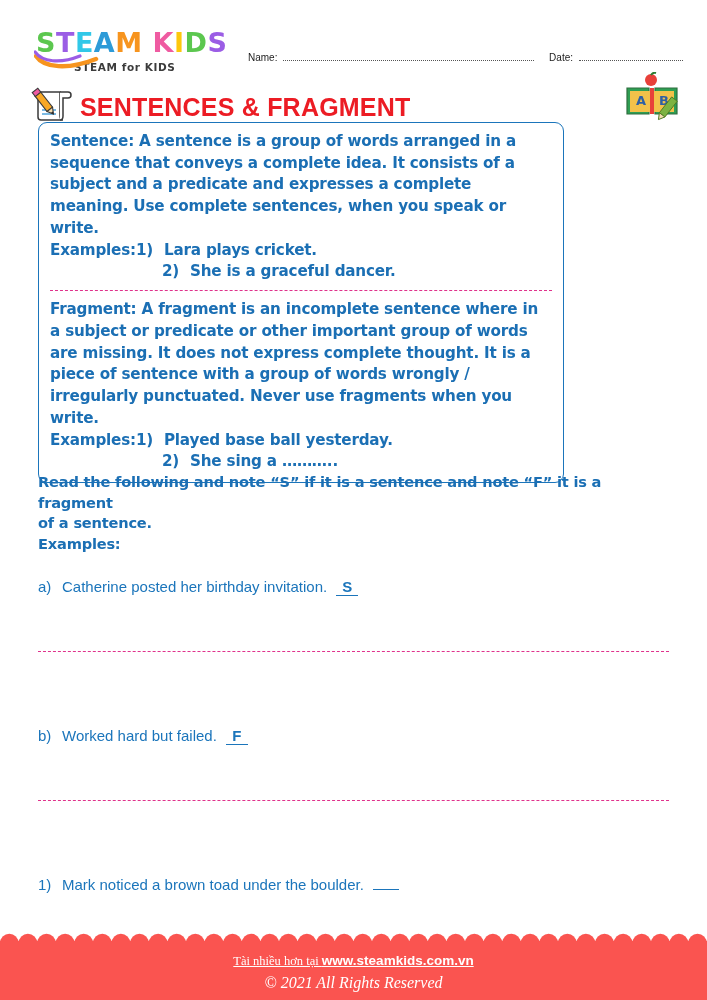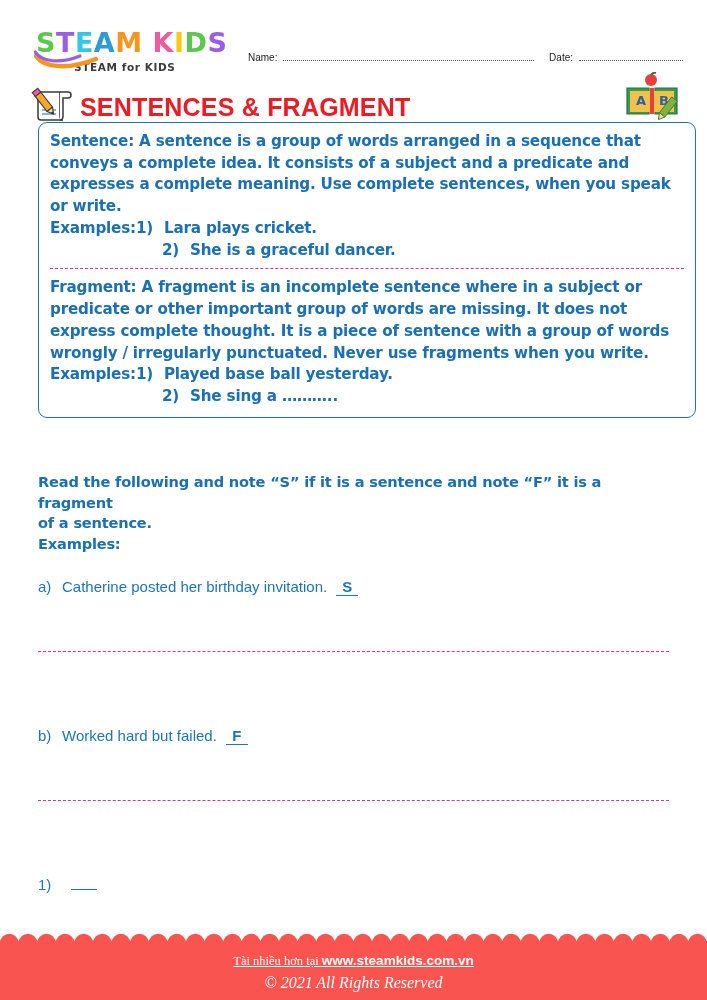--- a/index.html
+++ b/index.html
@@ -101,21 +101,21 @@
   .title-books {
     margin-left: auto;
     width: 62px; height: 50px;
     flex: 0 0 62px;
   }
 
   
   .info-box {
     position: absolute;
     top: 122px; left: 38px;
-    width: 658px;
+    width: 526px;
     border: 1.6px solid #1b75bb;
     border-radius: 9px;
     padding: 8px 11px 9px 11px;
   }
 
   .blue-text {
     color: #1b6fb4;
     font-weight: 700;
     font-size: 15.2px;
     line-height: 1.43;
@@ -315,20 +315,21 @@
     </div>
 
     <div class="q-row" style="top:727px;">
       <span class="q-marker">b)</span>
       <span class="q-text">Worked hard but failed.</span>
       <span class="q-blank">F</span>
     </div>
 
     <div class="q-row" style="top:876px;">
       <span class="q-marker">1)</span>
+      <span class="q-text">Mark noticed a brown toad under the boulder.</span>
       <span class="q-blank empty"></span>
     </div>
   </div>
 
   <hr class="row-sep" style="top:651px;">
   <hr class="row-sep" style="top:800px;">
 
   <div class="footer">
     <svg class="scallop" viewBox="0 0 707 11" preserveAspectRatio="none">
       <g fill="#fa5450" id="scallops">

